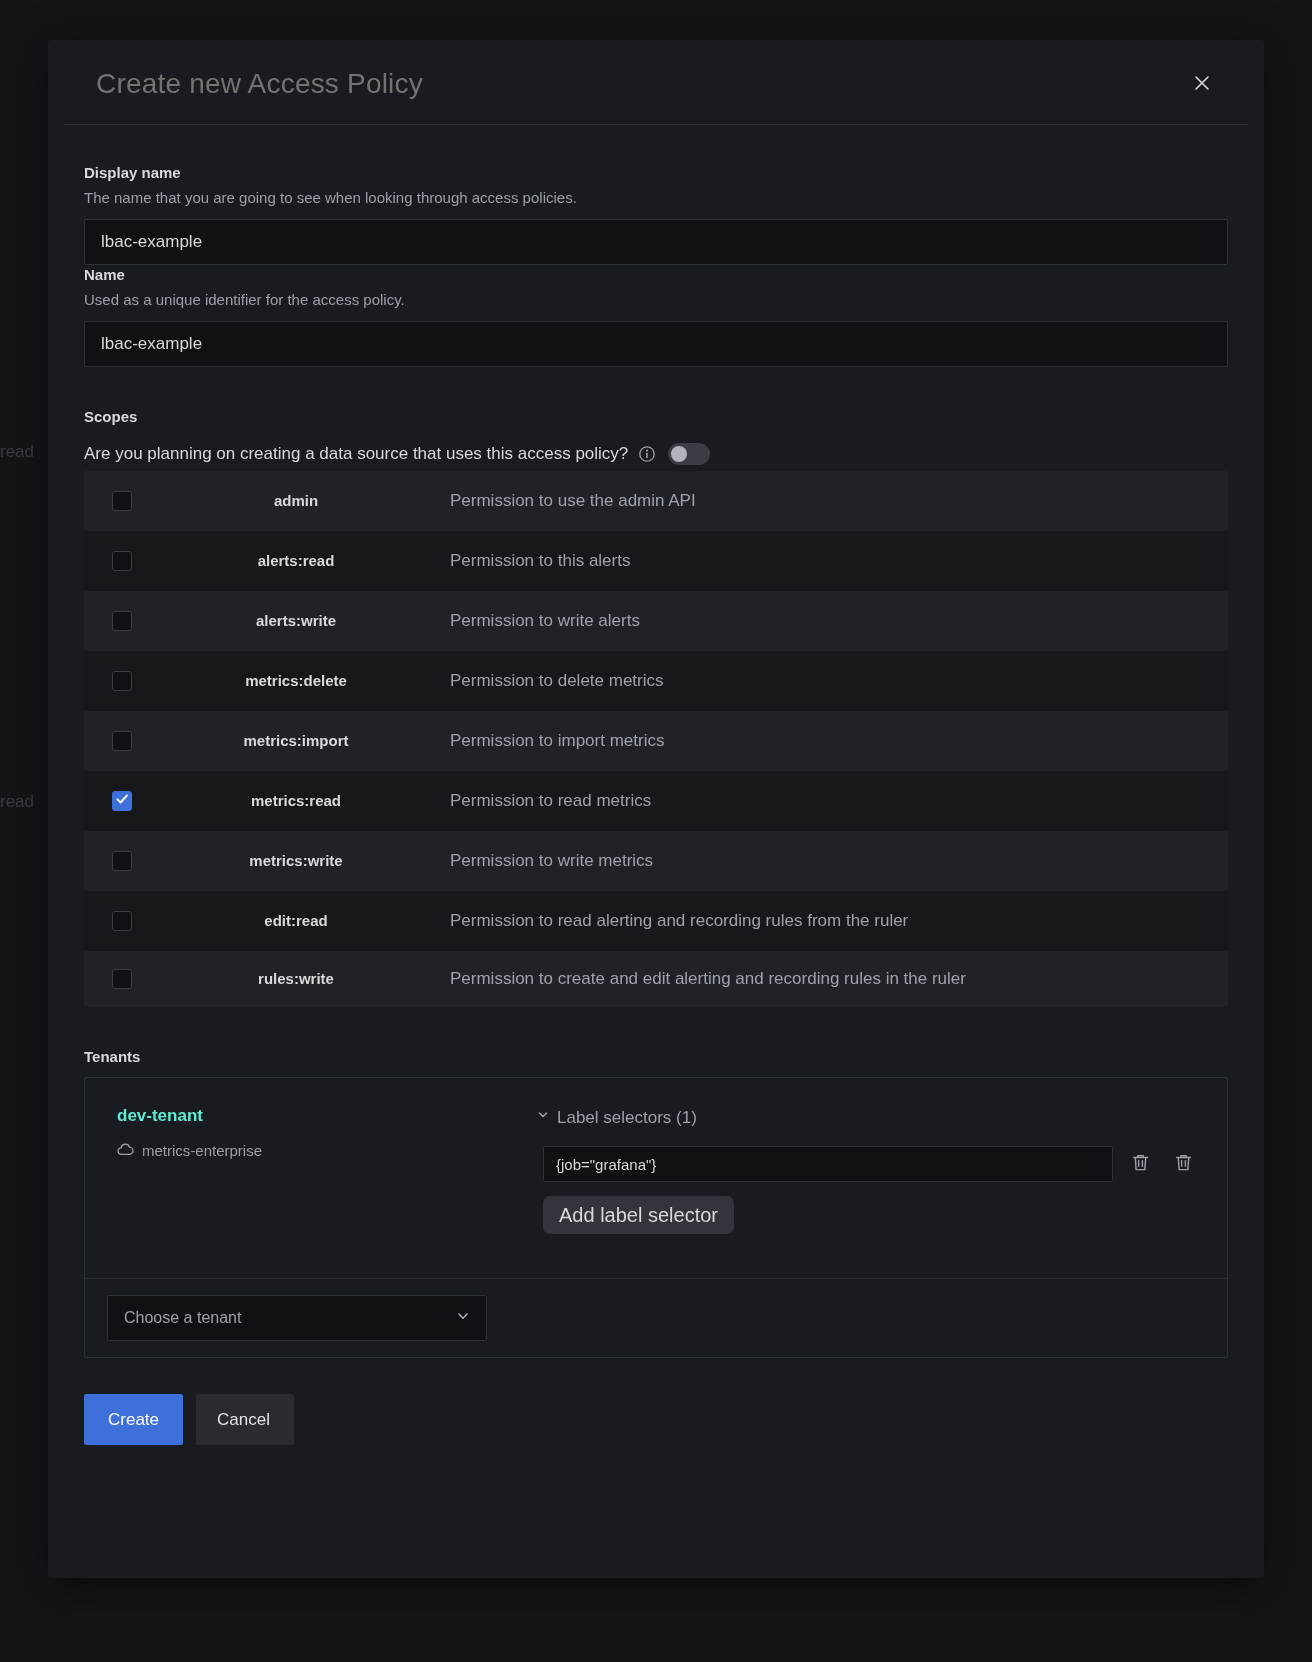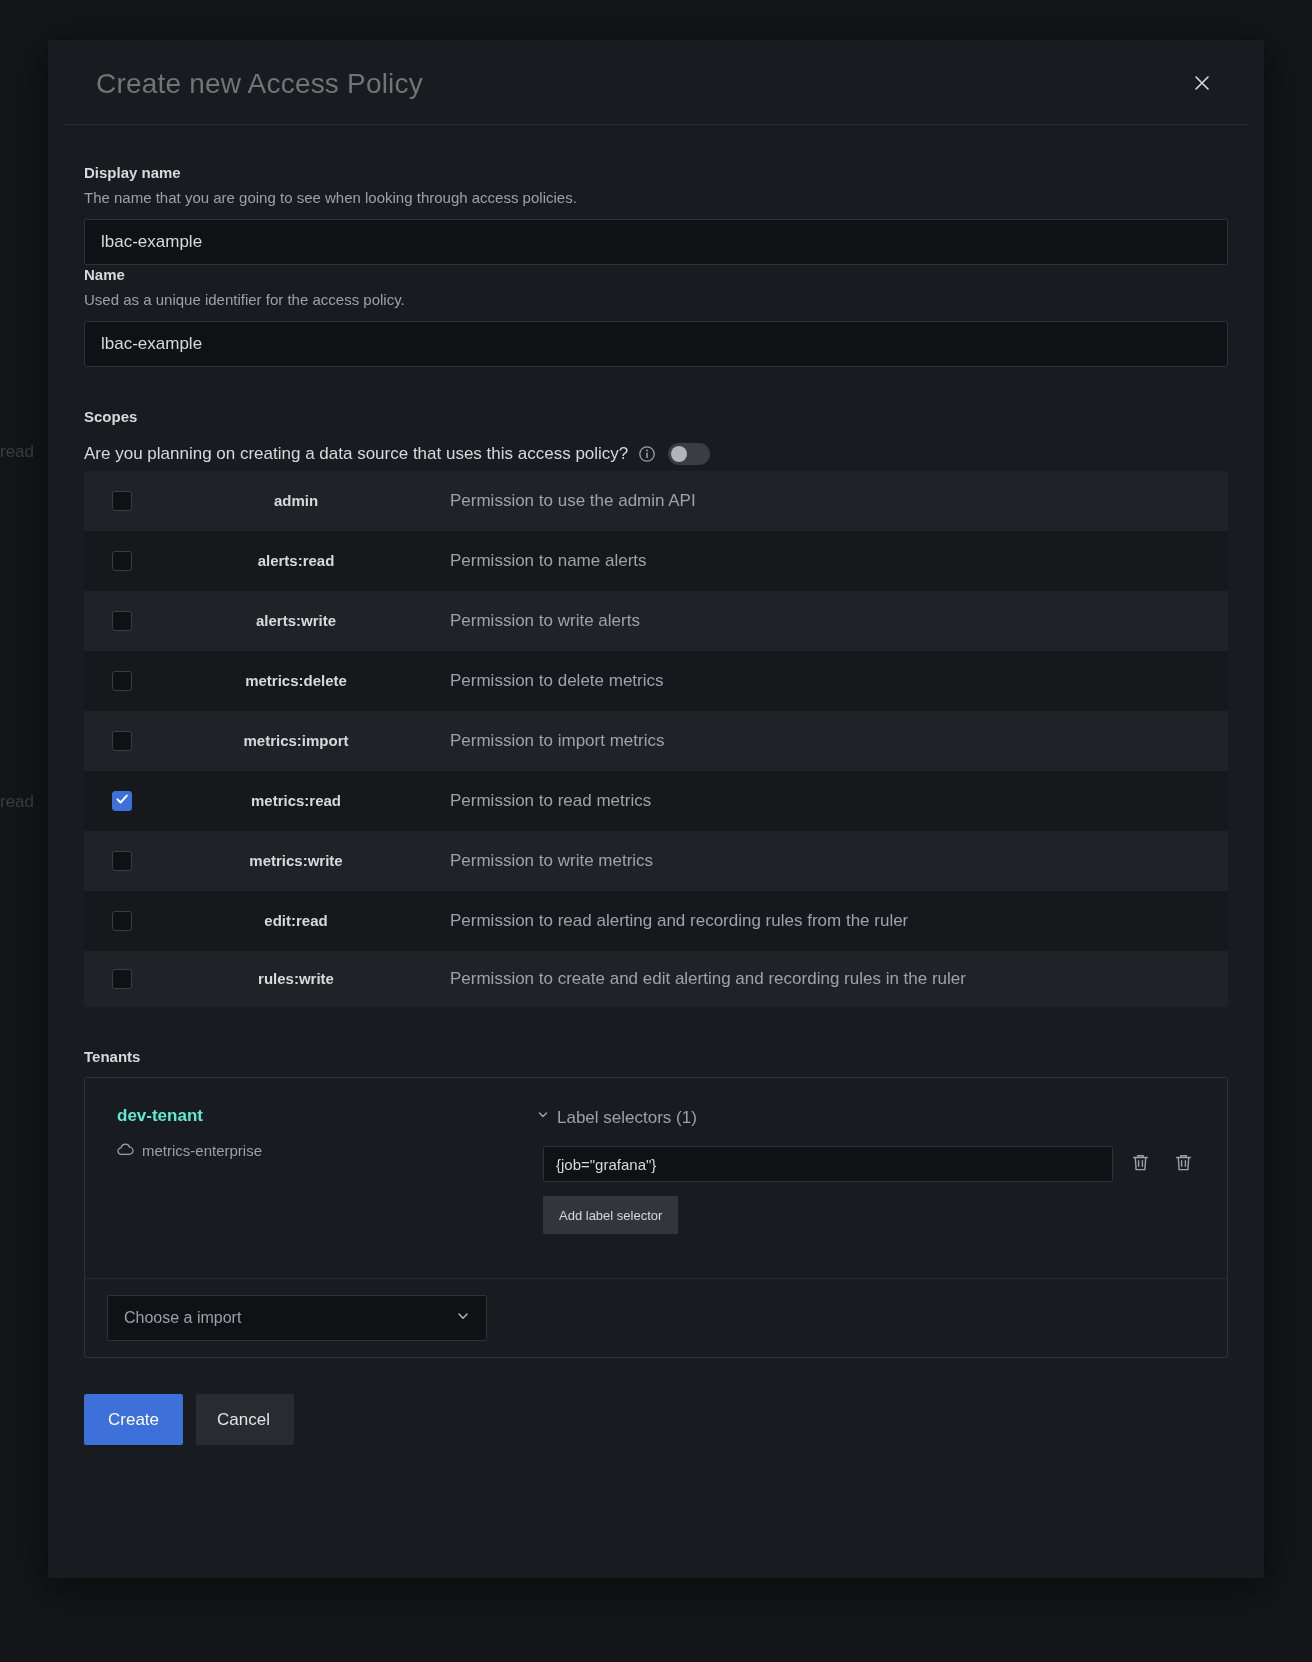--- a/index.html
+++ b/index.html
@@ -97,22 +97,22 @@
     width:570px; height:36px;
     background:#0f1115; border:1px solid #2c3235; border-radius:2px;
     color:#d8d9da; font-size:15px; padding:0 12px;
     font-family:"Liberation Sans","DejaVu Sans",sans-serif; outline:none;
   }
   .icon-btn { background:none; border:none; padding:0; cursor:pointer; color:#9da0a8; display:flex; }
   .trash-1 { margin-left:18px; }
   .trash-2 { margin-left:24px; }
   .add-selector-btn {
     margin-top:14px; height:38px; padding:0 16px;
-    background:#32353b; border:none; border-radius:1px;
-    color:#d8d9da; font-size:13px; font-weight:500; cursor:pointer;
+    background:#32353b; border:none; border-radius:7px;
+    color:#d8d9da; font-size:20px; font-weight:500; cursor:pointer;
     font-family:"Liberation Sans","DejaVu Sans",sans-serif;
   }
   .panel-bottom { border-top:1px solid #2a2d32; padding:16px 22px; }
   .tenant-select {
     width:380px; height:46px;
     background:#0f1115; border:1px solid #2c3235; border-radius:2px;
     display:flex; align-items:center; justify-content:space-between;
     padding:0 16px; cursor:pointer;
   }
   .tenant-select .sel-text { font-size:16px; color:#9da0a8; }
@@ -185,21 +185,21 @@
     </span>
     <div class="scope-name">admin</div>
     <div class="scope-desc">Permission to use the admin API</div>
   </div>
 
   <div class="scope-row alt">
     <span class="checkbox">
       
     </span>
     <div class="scope-name">alerts:read</div>
-    <div class="scope-desc">Permission to name alerts</div>
+    <div class="scope-desc">Permission to this alerts</div>
   </div>
 
   <div class="scope-row">
     <span class="checkbox">
       
     </span>
     <div class="scope-name">alerts:write</div>
     <div class="scope-desc">Permission to write alerts</div>
   </div>
 
@@ -303,21 +303,21 @@
                     </svg>
                 </span>
               </button>
             </div>
             <button class="add-selector-btn">Add label selector</button>
           </div>
         </div>
       </div>
       <div class="panel-bottom">
         <div class="tenant-select">
-          <span class="sel-text">Choose a import</span>
+          <span class="sel-text">Choose a tenant</span>
           <span>
             <svg width="14" height="14" viewBox="0 0 14 14" fill="none">
                 <path d="M3 5 L7 9.2 L11 5" stroke="currentColor" stroke-width="1.5" stroke-linecap="round" stroke-linejoin="round"></path>
               </svg>
           </span>
         </div>
       </div>
     </div>
 
     <div class="actions">

